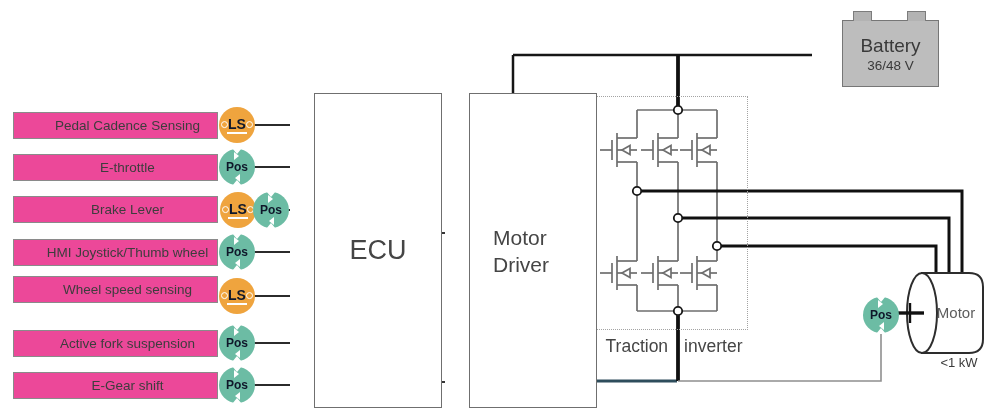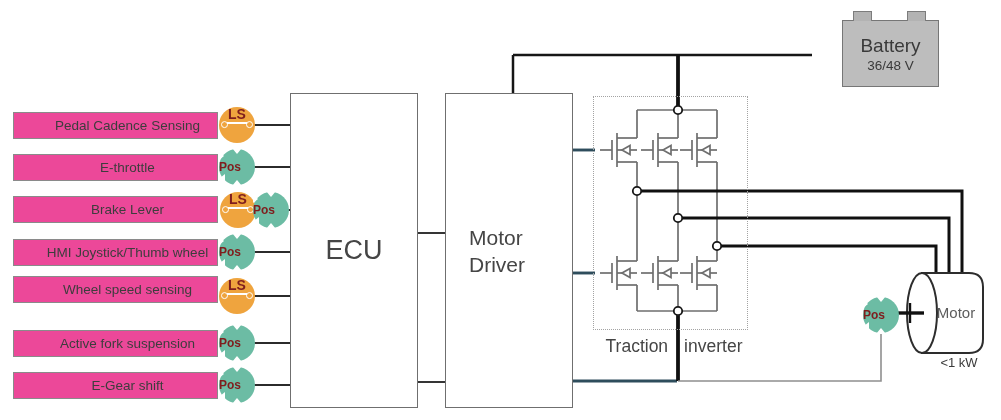--- a/index.html
+++ b/index.html
@@ -29,32 +29,32 @@
     background:#ec4899; border:1.4px solid var(--boxborder);
     display:flex; align-items:center; justify-content:center;
     box-sizing:border-box; z-index:2;padding-left:24px;
   }
   .inbox span{font-size:13.5px; color:var(--dark); white-space:nowrap;}
 
   
   .block{
     position:absolute; top:93px; width:128px; height:315px;
     background:#fff; border:1.6px solid #6f6f6f; box-sizing:border-box;
-    display:flex; align-items:center; justify-content:center; z-index:2;
+    display:flex; align-items:center; justify-content:center; z-index:2;margin-left:24px;
   }
   #ecu-block{left:290px;}
   #md-block{left:445px;}
   #ecu-block .blklabel{font-size:27px; color:#454545;}
   #md-block .blklabel{font-size:21px; color:#454545; width:80px; text-align:left; line-height:27px;}
 
   
   .badge{
     position:absolute; width:36px; height:36px; border-radius:50%;
-    display:flex; align-items:flex-start; justify-content:center;
-    color:#7f1d1d; font-weight:bold; z-index:3; box-sizing:border-box;
+    display:flex; align-items:center; justify-content:center;
+    color:#0f172a; font-weight:bold; z-index:3; box-sizing:border-box;
   }
   .badge.ls{background:var(--orange); font-size:14px;}
   .badge.pos{background:var(--teal); font-size:12px;flex-direction:column;}
   .ls-label{border-bottom:2px solid #fff; padding:0 1px 1px 1px; line-height:14px;}
   .ring{position:absolute; width:5px; height:5px; border:1.6px solid #fff; border-radius:50%; top:50%; transform:translateY(-56%);}
   .ring.left{left:2px;} .ring.right{right:2px;}
   .tri{width:0;height:0; position:relative;}
   .tri-l{border-top:4px solid transparent;border-bottom:4px solid transparent;border-left:5px solid #fff; margin-right:1px;}
   .tri-r{border-top:4px solid transparent;border-bottom:4px solid transparent;border-right:5px solid #fff; margin-left:1px;}
   .notch{position:absolute; left:50%; transform:translateX(-50%); width:0; height:0;}

